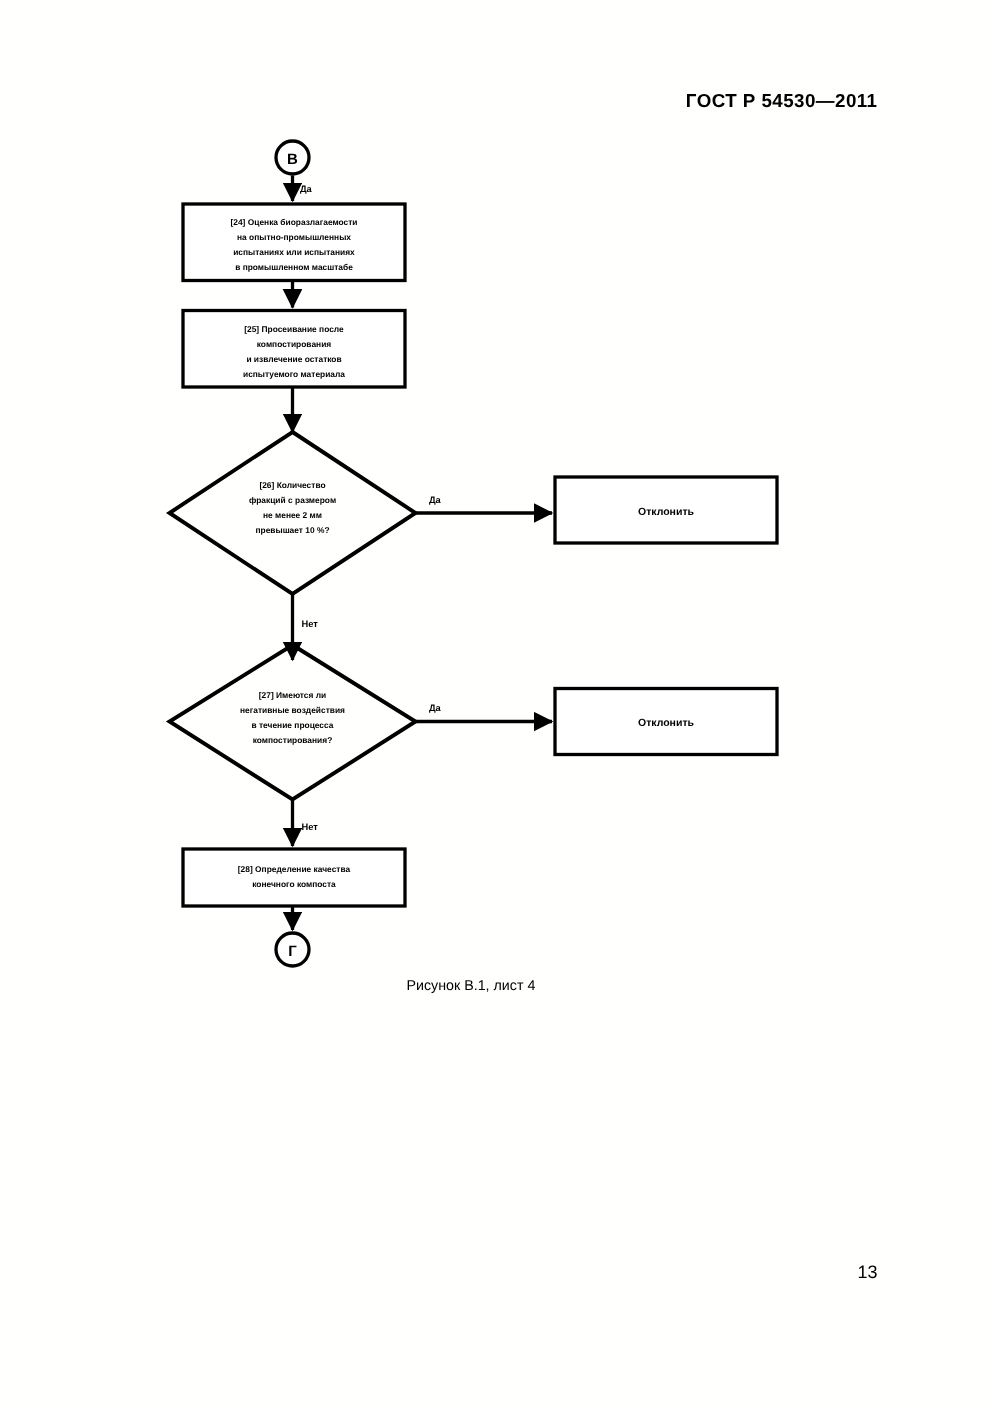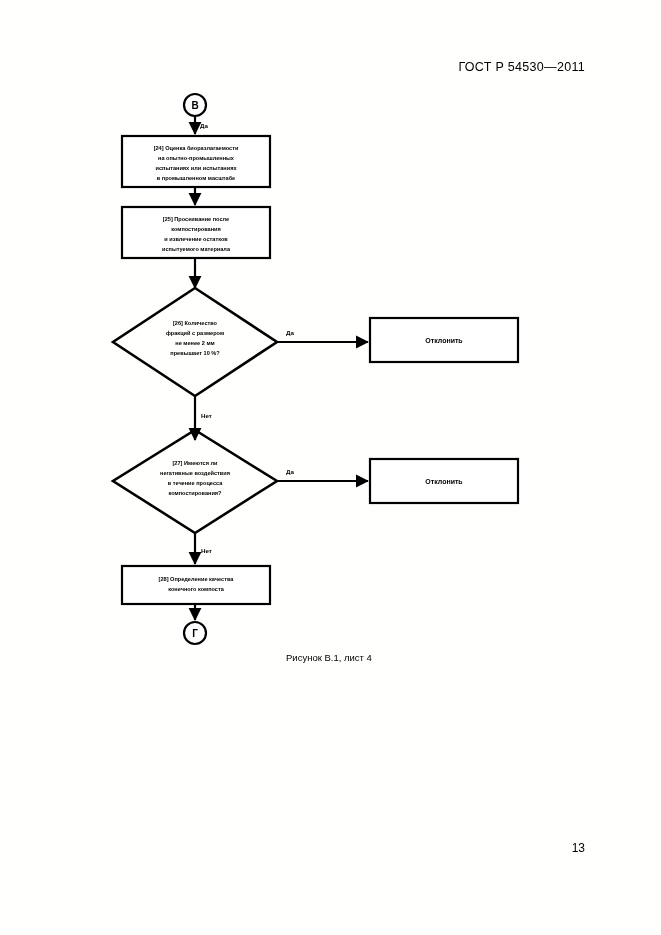--- a/index.html
+++ b/index.html
@@ -19,35 +19,35 @@
     position: absolute;
     inset: 0;
     background: #fffffe;
   }
   
   .doc-header {
     position: absolute;
     top: 60px;
     right: 76px;
     font-size: 12.5px;
-    font-weight: normal;
+    font-weight: bold;
     letter-spacing: 0.3px;
     white-space: nowrap;
   }
   
   .page-number {
     position: absolute;
     right: 76px;
     top: 841px;
     font-size: 12px;
   }
   
   .figure-caption {
     position: absolute;
-    left: 286px;
+    left: 271px;
     top: 652px;
     font-size: 9.5px;
     white-space: nowrap;
   }
   
   .flow-svg {
     position: absolute;
     left: 0;
     top: 0;
   }

